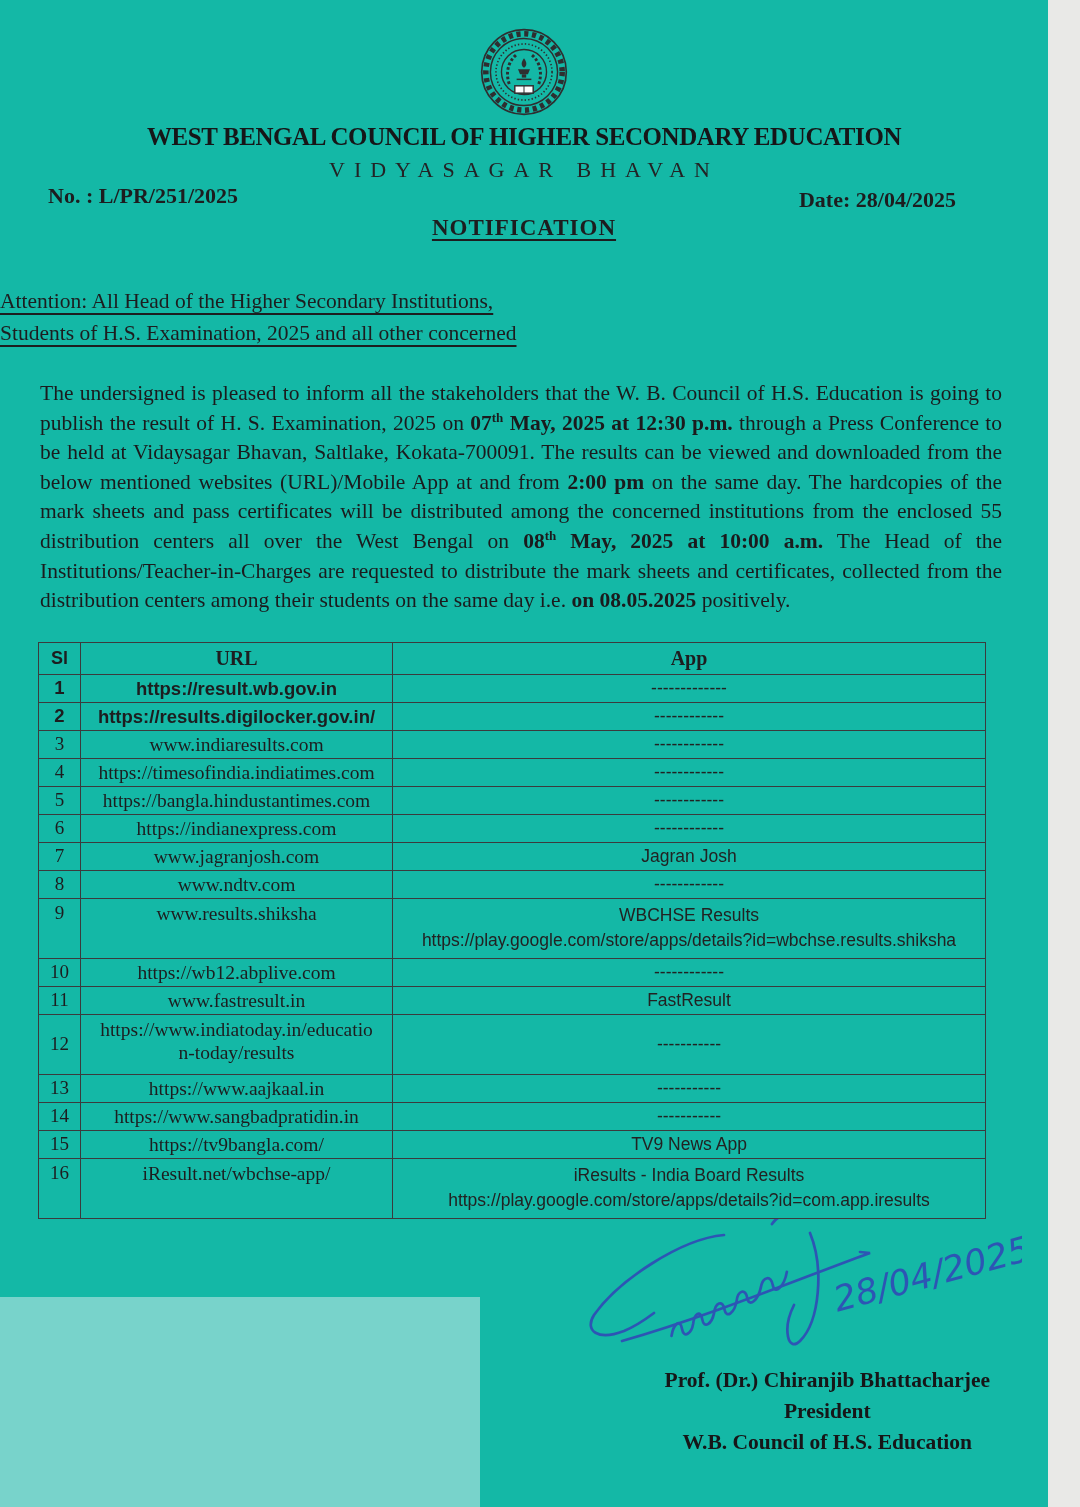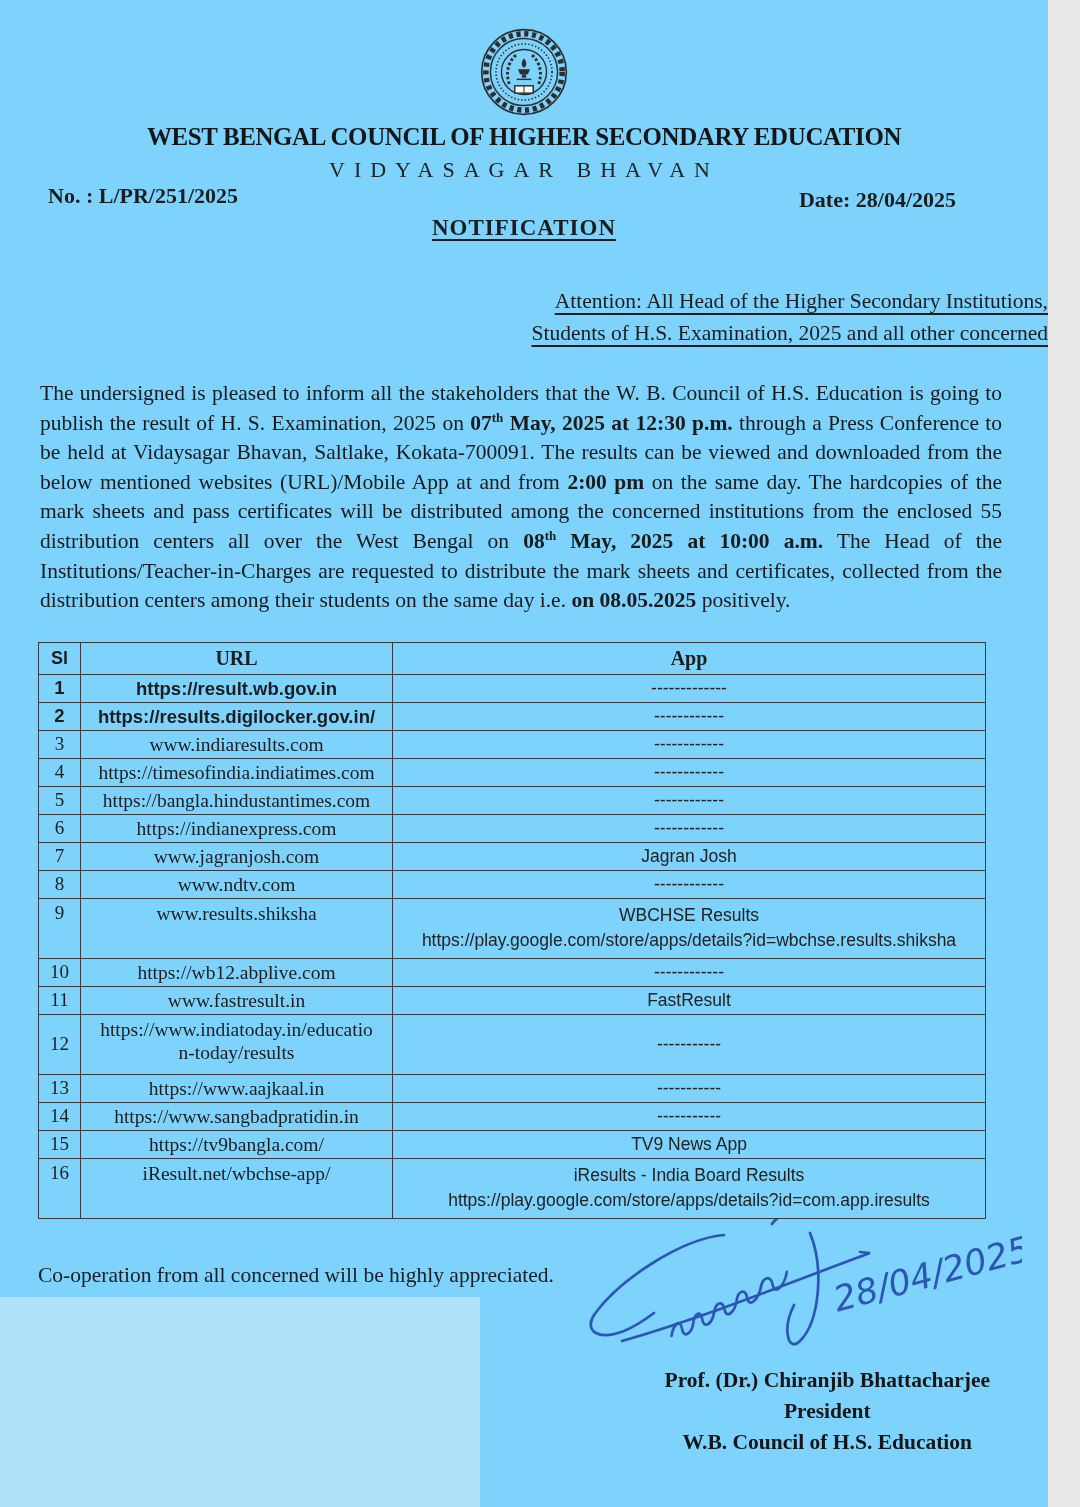--- a/index.html
+++ b/index.html
@@ -1,18 +1,18 @@
 <!DOCTYPE html>
 <html><head>
 <meta charset="utf-8">
 <style>
   html,body{margin:0;padding:0;background:#d8d8d8;}
   .paper{
     position:relative;width:1080px;height:1507px;margin:0 auto;
-    background:#7dd3fc;overflow:hidden;
+    background:#14b8a6;overflow:hidden;
     font-family:"Liberation Serif", serif;color:#1d1d1f;
   }
   .scan-band{position:absolute;right:0;top:0;width:32px;height:100%;background:#e9e9e7;}
   .scan-tint{position:absolute;left:0;bottom:0;width:480px;height:210px;background:#f2f3f8;opacity:.45;}
   .content{position:absolute;left:0;top:0;width:1048px;height:100%;}
 
   
   .seal{display:block;margin:26px auto 4px auto;}
   .org-name{
     margin:2px 0 0 0;text-align:center;font-weight:bold;font-size:26px;
@@ -31,21 +31,21 @@
     display:flex;justify-content:space-between;align-items:baseline;
     padding:0 92px 0 48px;font-weight:bold;font-size:22px;
   }
   .meta-date{transform:translateY(4px);}
 
   .notif-title{
     margin-top:6px;text-align:center;font-weight:bold;font-size:23px;letter-spacing:1px;
   }
   .notif-title span{text-decoration:underline;text-underline-offset:4px;text-decoration-thickness:2px;text-align:center;}
 
-  .attention{margin-top:44px;text-align:right;font-size:21.5px;line-height:32px;}
+  .attention{margin-top:44px;text-align:left;font-size:21.5px;line-height:32px;}
   .attention div span{text-decoration:underline;text-underline-offset:4.5px;text-decoration-thickness:1.6px;}
 
   
   .body-par{
     margin:30px 46px 0 40px;font-size:21.5px;line-height:29.6px;text-align:justify;
     color:#1b1b1d;
   }
   .body-par .b{font-weight:bold;}
   .body-par sup{font-size:13px;font-weight:bold;line-height:0;}
 
@@ -257,21 +257,20 @@
             <td class="url">iResult.net/wbchse-app/</td>
             <td class="app">
               <div>iResults - India Board Results</div>
               <div>https://play.google.com/store/apps/details?id=com.app.iresults</div>
             </td>
           </tr>
         </tbody>
     </table>
 
     <div class="closing">
-      <div class="closing-text">Co-operation from all concerned will be highly appreciated.</div>
 
       <svg class="signature-svg" width="470" height="150" viewBox="0 0 470 150" aria-hidden="true">
         <g fill="none" stroke="#2d55b4" stroke-width="2.7" stroke-linecap="round">
           <path d="M172,16 C128,20 66,62 42,96 C32,112 46,122 72,112 C84,107 94,100 102,94"></path>
           <path d="M70,122 C160,96 252,58 318,34 l-10,-1"></path>
           <g transform="rotate(-15 180 80)">
             <path d="M112,100 c5,-11 13,-15 12,-4 c-1,10 8,7 12,-2 c4,-10 11,-12 10,-2 c-1,10 8,7 13,-3 c4,-10 12,-11 11,-1 c-1,10 9,6 14,-5 c4,-10 12,-10 11,0 c-1,10 10,5 16,-7 c5,-10 13,-9 12,1 c-1,11 11,4 17,-9"></path>
             <path d="M238,18 q10,-9 20,-2"></path>
           </g>
           <path d="M258,14 C272,48 268,102 248,122 C236,134 230,110 242,86"></path>

